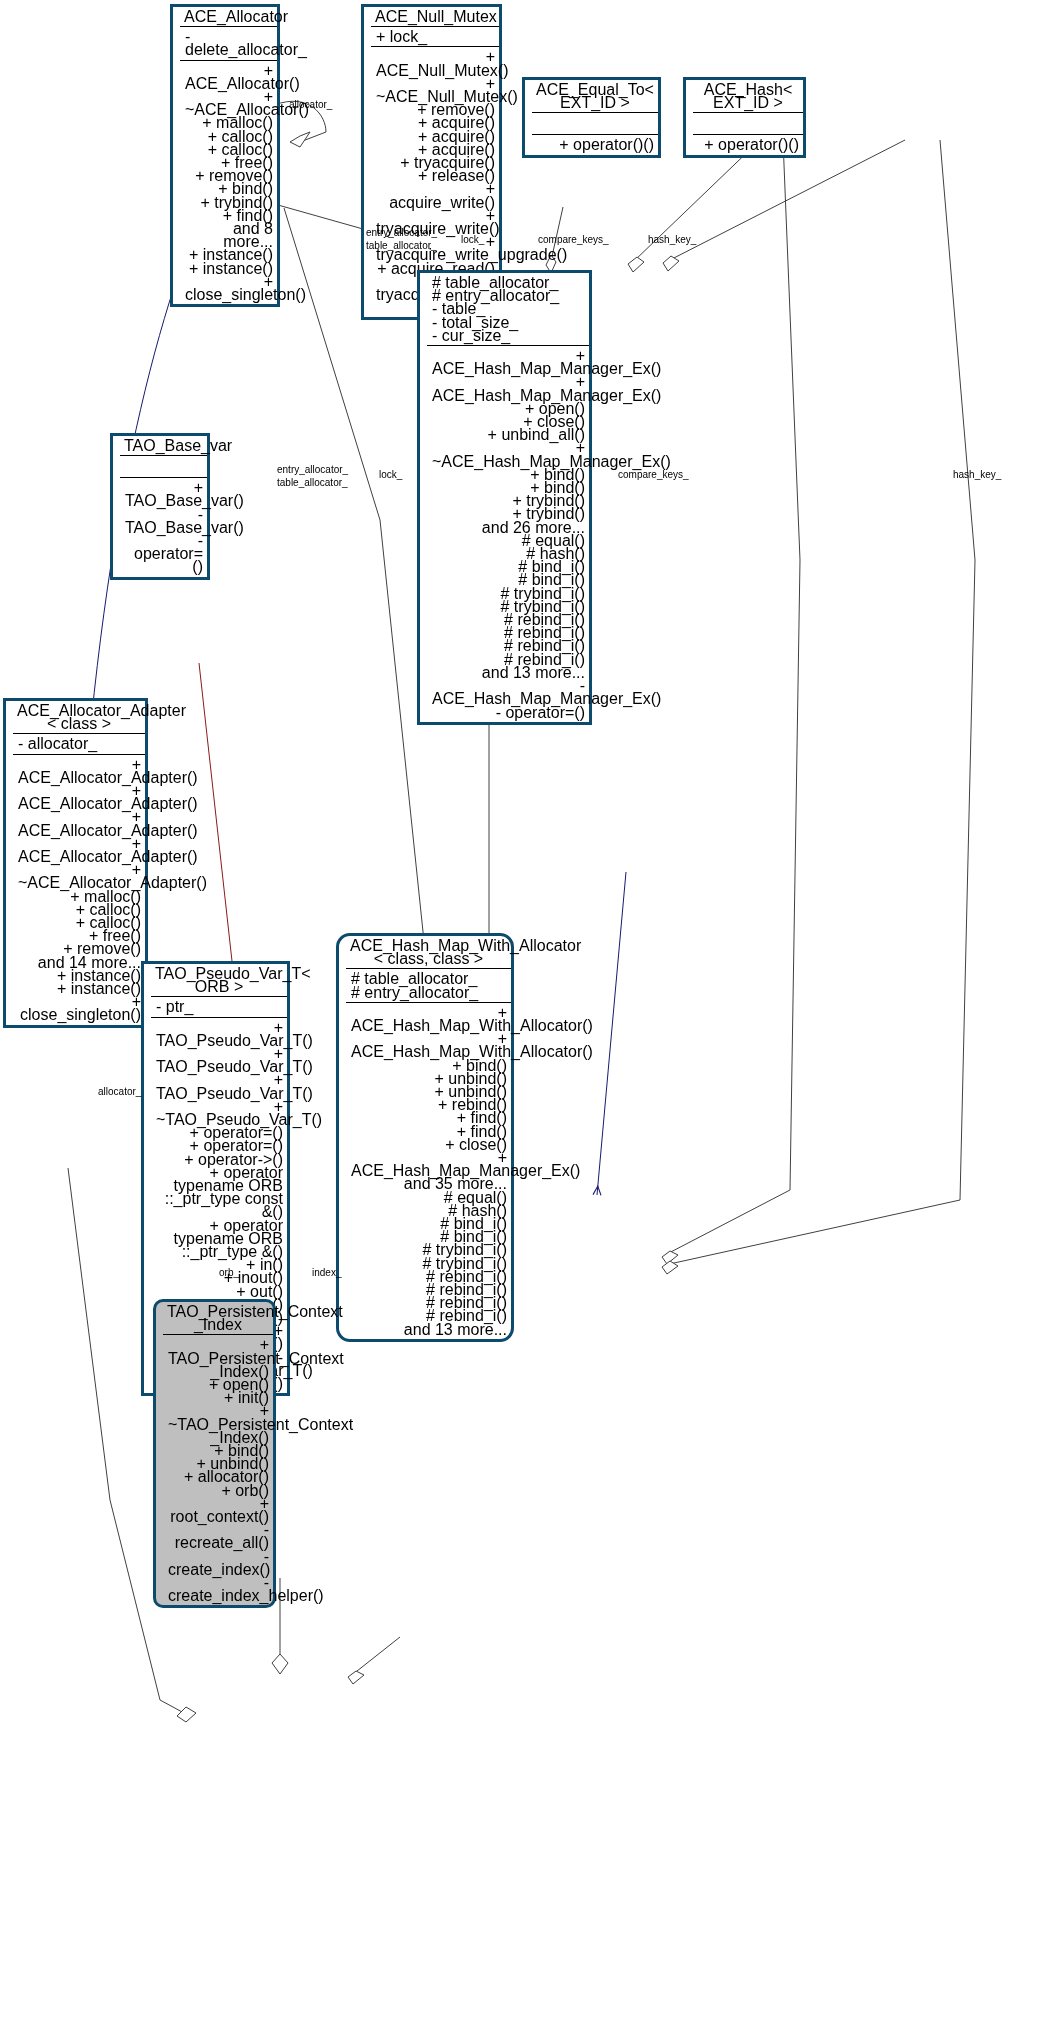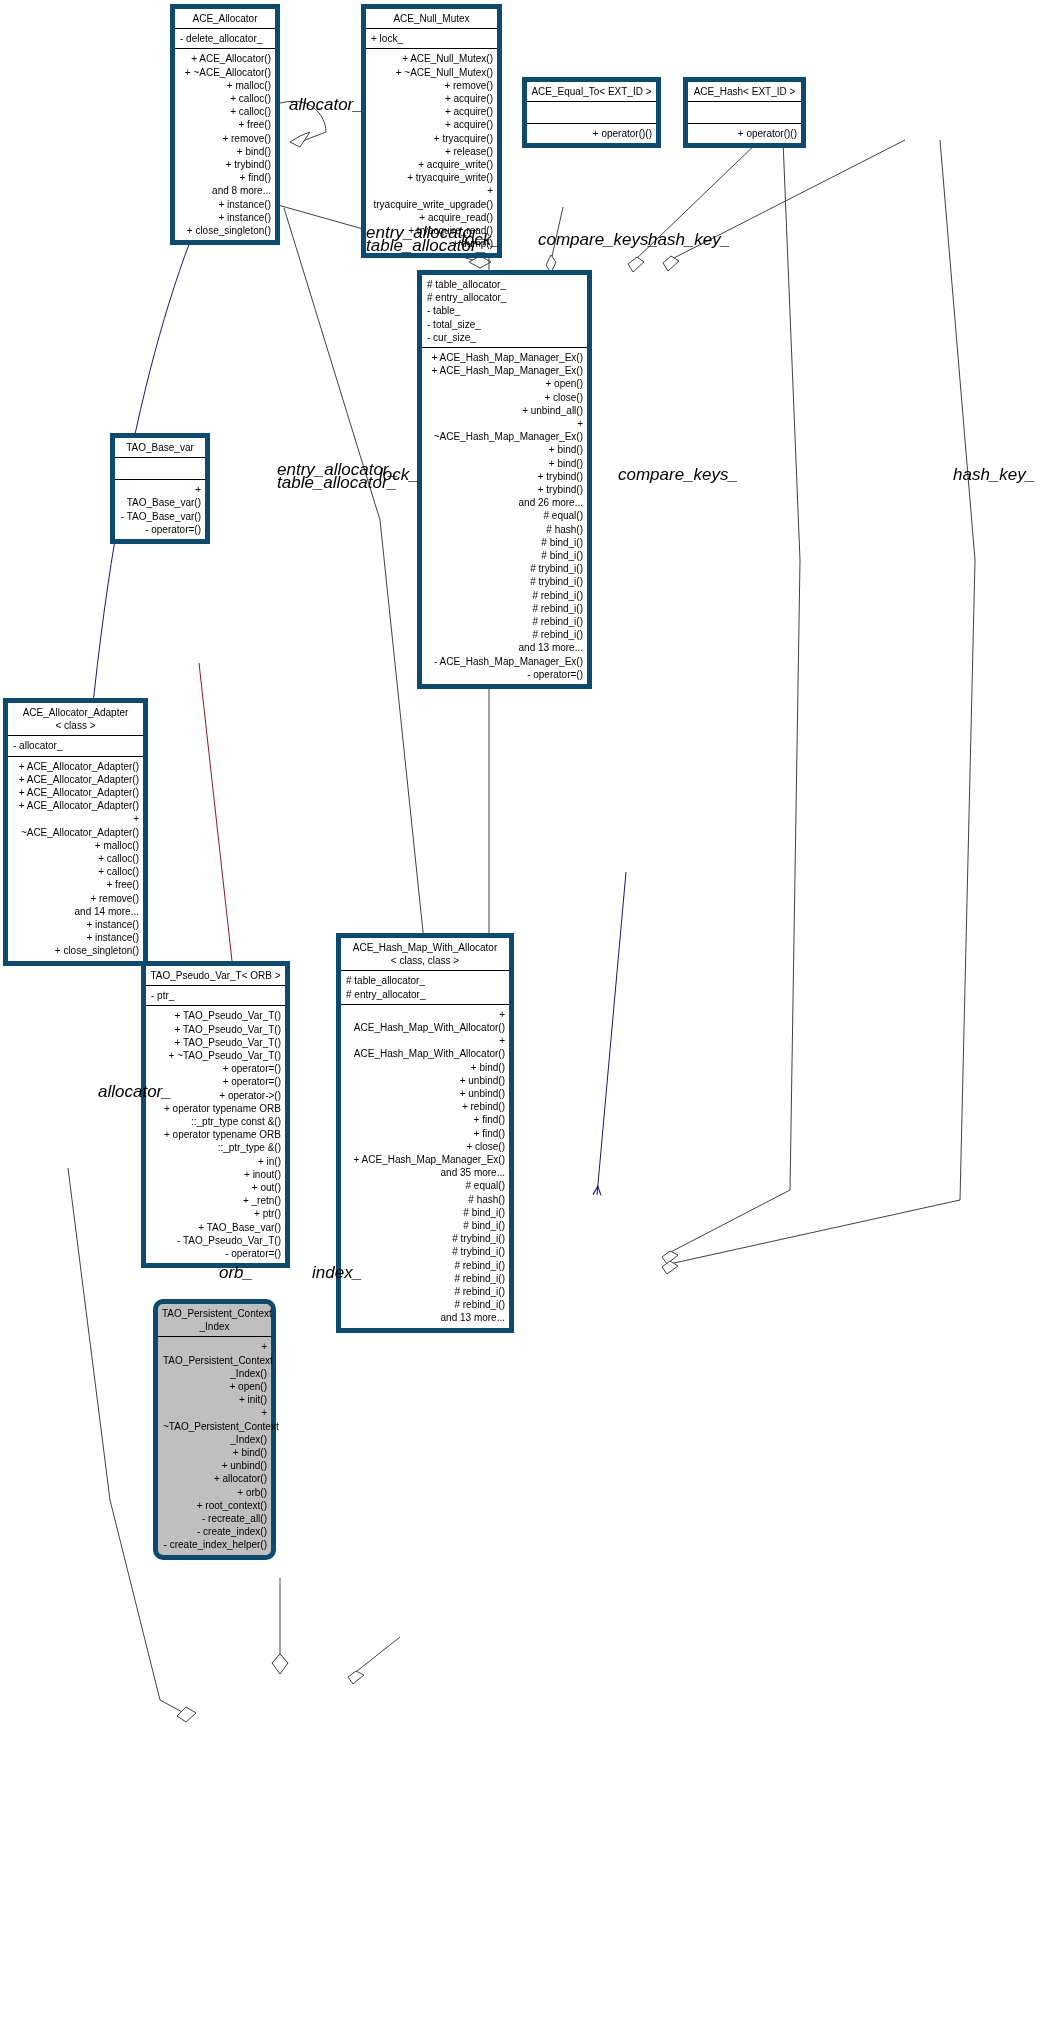--- a/index.html
+++ b/index.html
@@ -21,26 +21,27 @@
     position: absolute;
     left: 0;
     top: 0;
     width: 1049px;
     height: 2043px;
     pointer-events: none;
   }
   .node {
     position: absolute;
     box-sizing: border-box;
-    border: 5px solid #0c4a6e;
+    border: 3px solid #0c4a6e;
     background: #ffffff;
-    font-size: 10px;
+    font-size: 16px;
     line-height: 13.2px;
     color: #000000;
     z-index: 5;
+    padding-left: 7px;
   }
   .node.filled {
     background: #bfbfbf;
   }
   .node .title {
     text-align: center;
     padding: 3px 4px 3px 4px;
     border-bottom: 1px solid #000000;
     white-space: pre-line;
   }
@@ -53,27 +54,26 @@
   .node .ops {
     padding: 3px 4px 3px 5px;
     white-space: pre-line;
     text-align: right;
   }
   .node .attrs.empty, .node .ops.empty {
     min-height: 15px;
   }
   .edge-label {
     position: absolute;
-    font-size: 17px;
+    font-size: 10px;
     line-height: 13.2px;
     color: #000000;
     background: transparent;
     white-space: pre-line;
     z-index: 6;
-    font-style: italic;
   }
 </style>
 </head>
 <body>
 
 <div id="canvas">
 
   <svg id="edges" viewBox="0 0 1049 2043" width="1049" height="2043">
     <defs>
       <marker id="emptyTri" markerWidth="12" markerHeight="12" refX="10" refY="5" orient="auto" markerUnits="userSpaceOnUse">
@@ -254,21 +254,21 @@
 + in()
 + inout()
 + out()
 + _retn()
 + ptr()
 + TAO_Base_var()
 - TAO_Pseudo_Var_T()
 - operator=()</div>
   </div>
 
-  <div class="node" style="left:336px; top:933px; width:178px;">
+  <div class="node" style="left:336px; top:933px; width:178px;border-radius:14px;">
     <div class="title">ACE_Hash_Map_With_Allocator
 &lt; class, class &gt;</div>
     <div class="attrs"># table_allocator_
 # entry_allocator_</div>
     <div class="ops">+ ACE_Hash_Map_With_Allocator()
 + ACE_Hash_Map_With_Allocator()
 + bind()
 + unbind()
 + unbind()
 + rebind()

